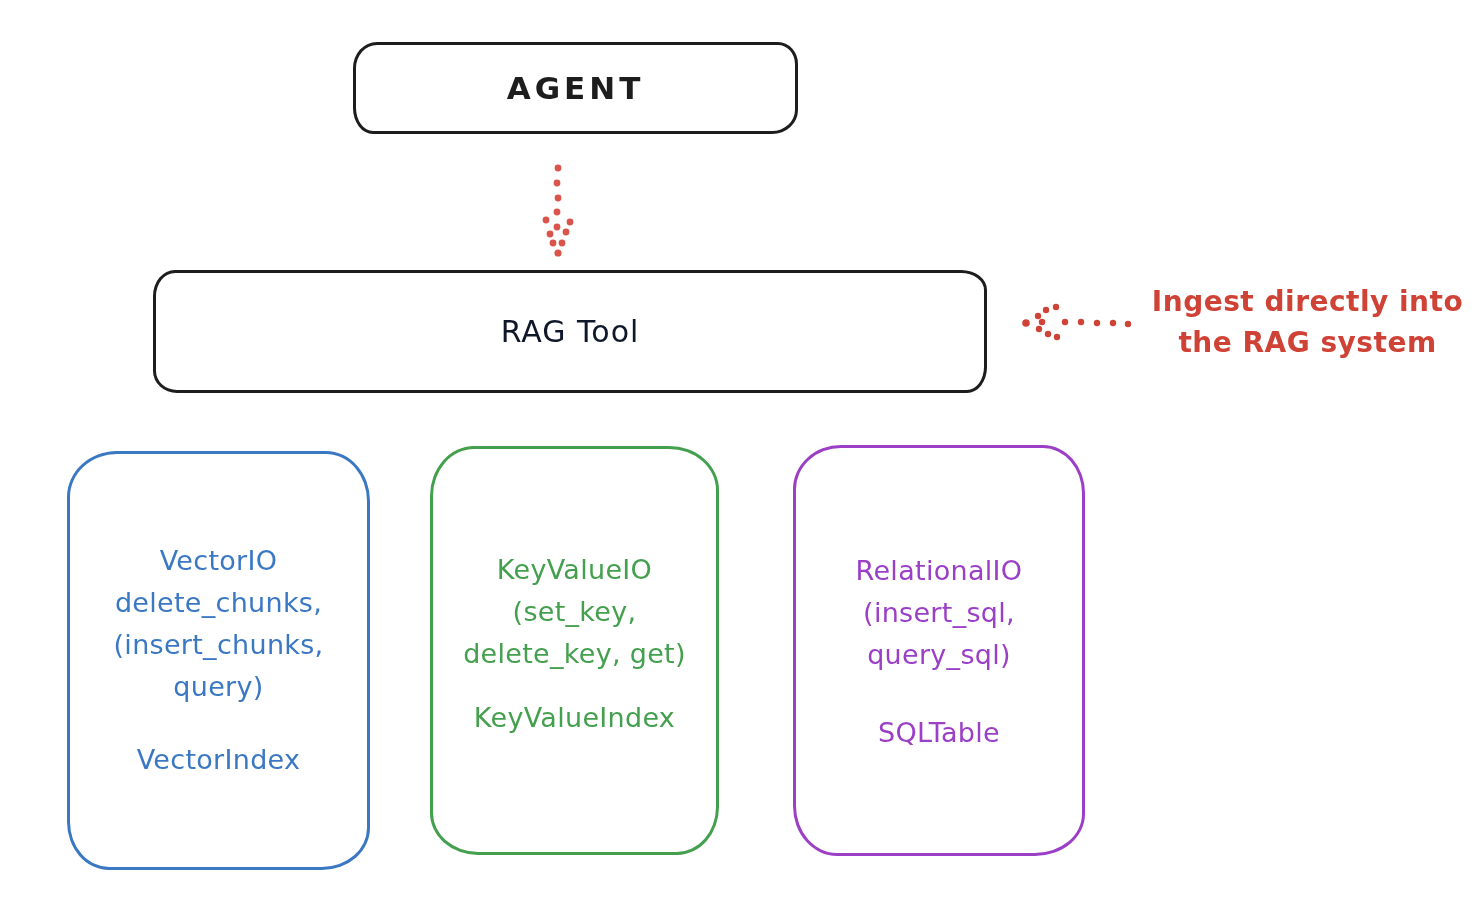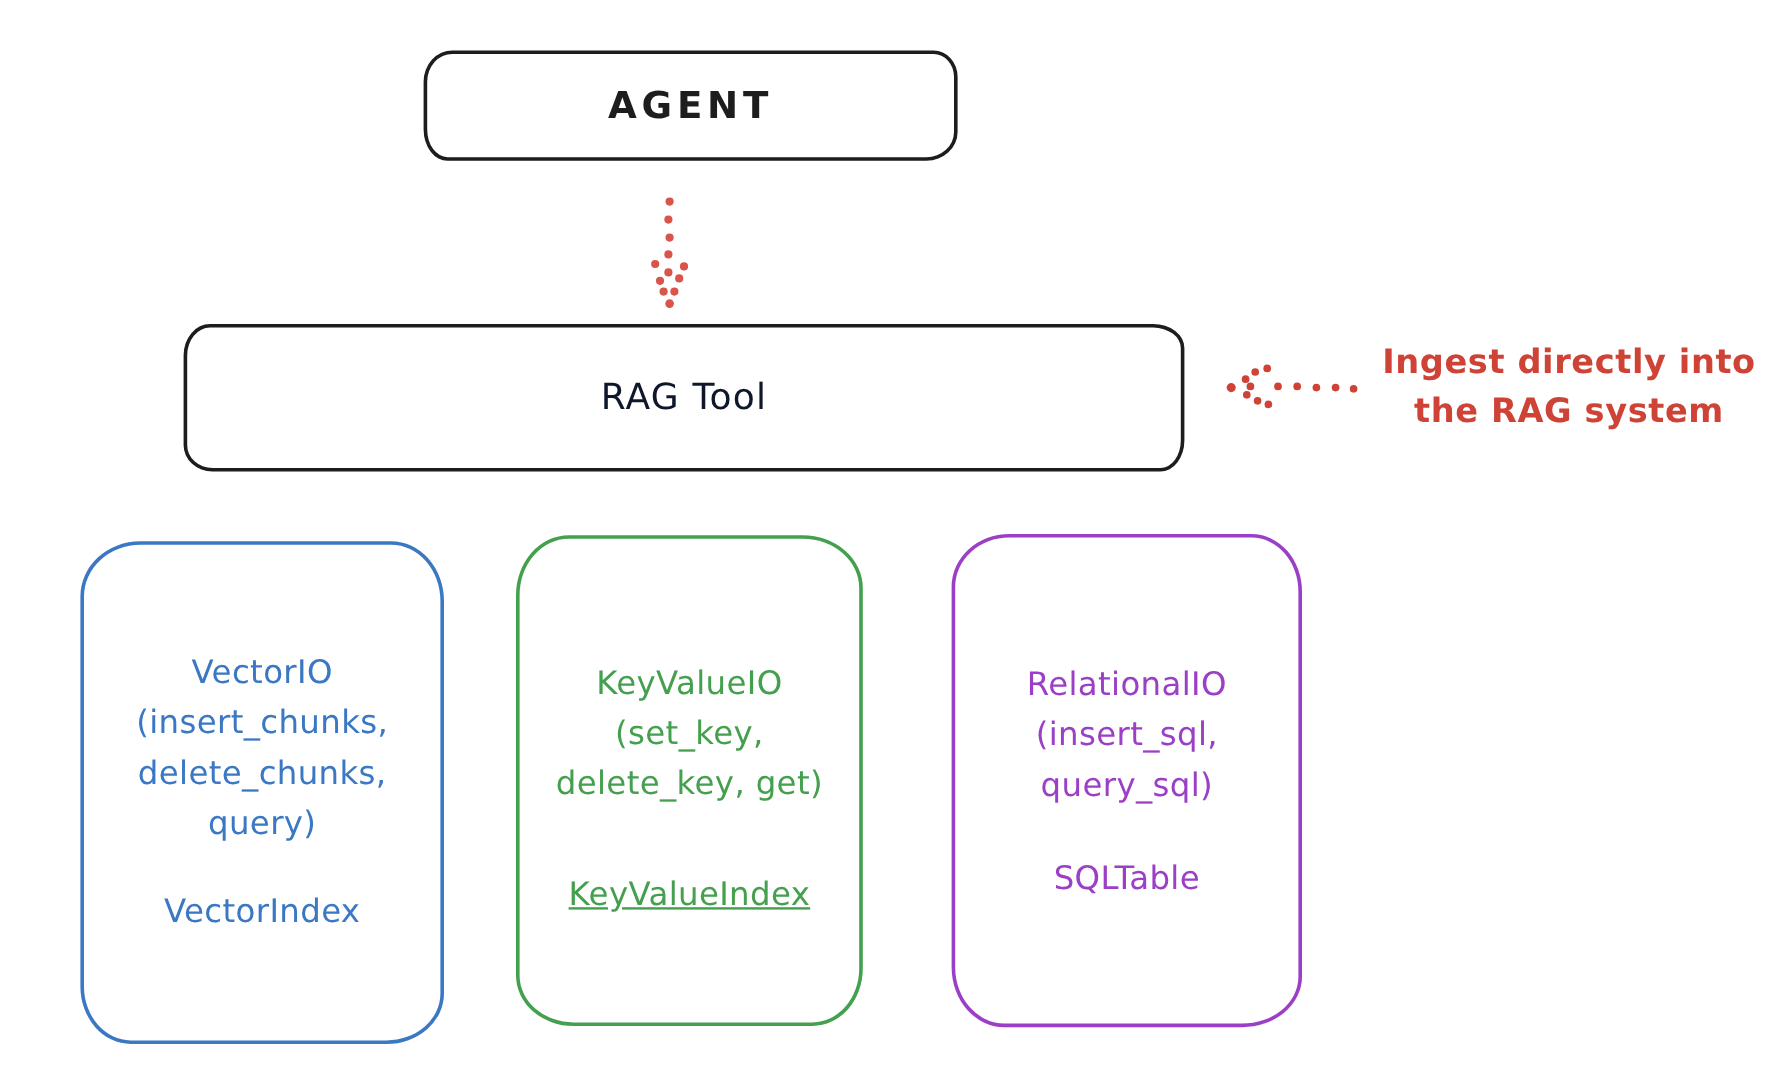--- a/index.html
+++ b/index.html
@@ -70,21 +70,21 @@
     padding-top: 86px;
   }
   .card-blue .card-footer { margin-top: 31px; }
   .card-green {
     left: 430px; top: 446px; width: 289px; height: 409px;
     border: 3.5px solid #44a04e;
     border-radius: 44px 50px 42px 48px / 50px 44px 48px 42px;
     color: #44a04e;
     padding-top: 100px;
   }
-  .card-green .card-footer { margin-top: 50px; text-decoration: underline; }
+  .card-green .card-footer { margin-top: 22px; }
   .card-purple {
     left: 793px; top: 445px; width: 292px; height: 411px;
     border: 3.5px solid #9c3fc7;
     border-radius: 48px 42px 50px 44px / 44px 48px 42px 50px;
     color: #9c3fc7;
     padding-top: 102px;
   }
   .card-purple .card-footer { margin-top: 36px; }
   
   .annotation {
@@ -150,22 +150,22 @@
     </g>
   </svg>
 
   <div class="annotation">
     <div>Ingest directly into</div>
     <div>the RAG system</div>
   </div>
 
   <div class="card card-blue">
     <div class="ln">VectorIO</div>
+    <div class="ln">delete_chunks,</div>
     <div class="ln">(insert_chunks,</div>
-    <div class="ln">delete_chunks,</div>
     <div class="ln">query)</div>
     <div class="card-footer">VectorIndex</div>
   </div>
 
   <div class="card card-green">
     <div class="ln">KeyValueIO</div>
     <div class="ln">(set_key,</div>
     <div class="ln">delete_key, get)</div>
     <div class="card-footer">KeyValueIndex</div>
   </div>

